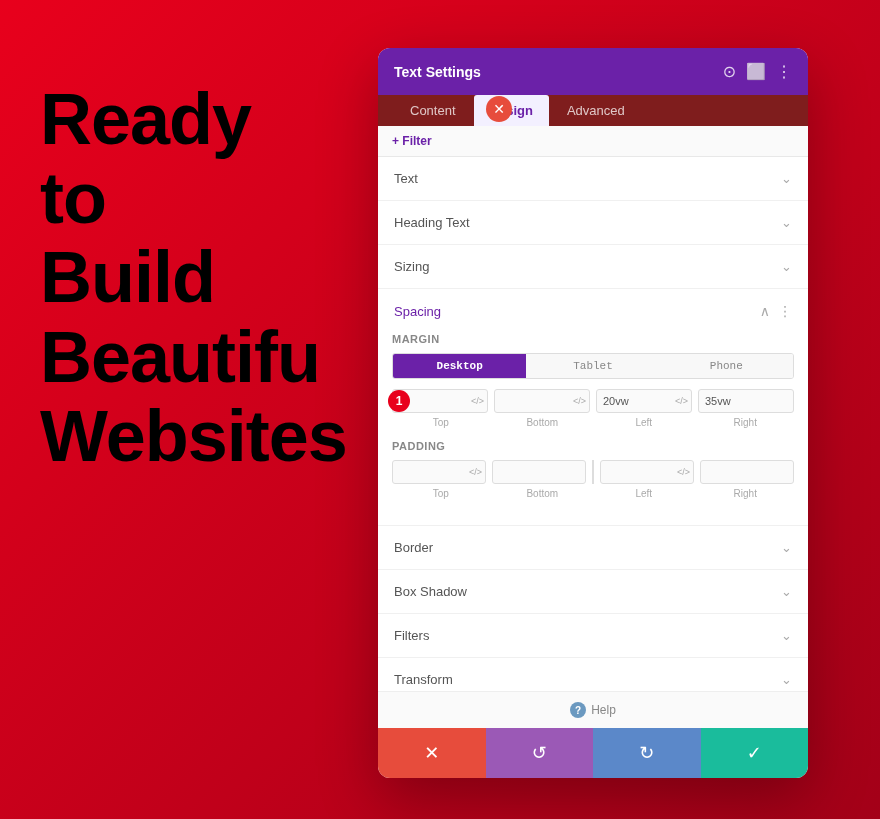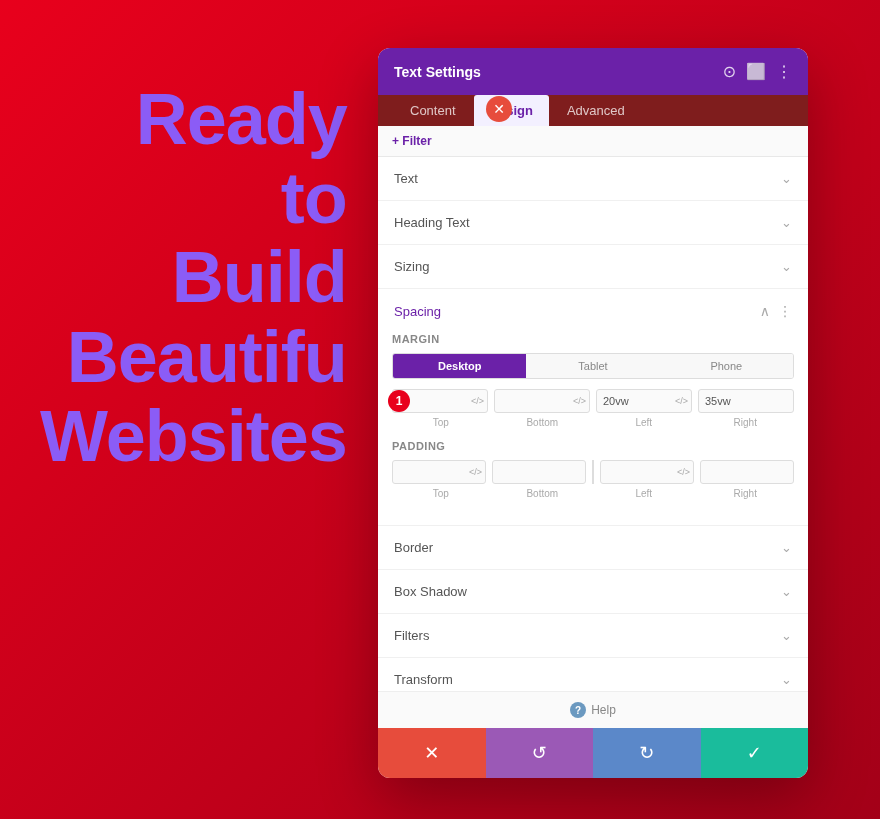--- a/index.html
+++ b/index.html
@@ -16,26 +16,25 @@
       position: absolute;
       inset: 0;
       background: linear-gradient(135deg, #e8001c 0%, #c0001a 60%, #a30018 100%);
     }
 
     
     .hero-text {
       position: absolute;
       left: 40px;
       top: 80px;
-      color: #8b5cf6;
+      color: #000000;
       font-size: 72px;
       font-weight: 700;
       line-height: 1.1;
       letter-spacing: -1px;
-      text-align: right;
     }
 
     
     .panel {
       position: absolute;
       top: 48px;
       left: 378px;
       width: 430px;
       height: 730px;
       background: #fff;
@@ -192,20 +191,21 @@
       margin-bottom: 10px;
     }
     .device-tab {
       flex: 1;
       text-align: center;
       padding: 6px;
       font-size: 11px;
       color: #888;
       cursor: pointer;
       background: #f8f8f8;
+      font-family: Liberation Mono, monospace;
     }
     .device-tab.active {
       background: #6b21a8;
       color: white;
       font-weight: 600;
     }
     .input-cell {
       position: relative;
     }
     .input-field {

